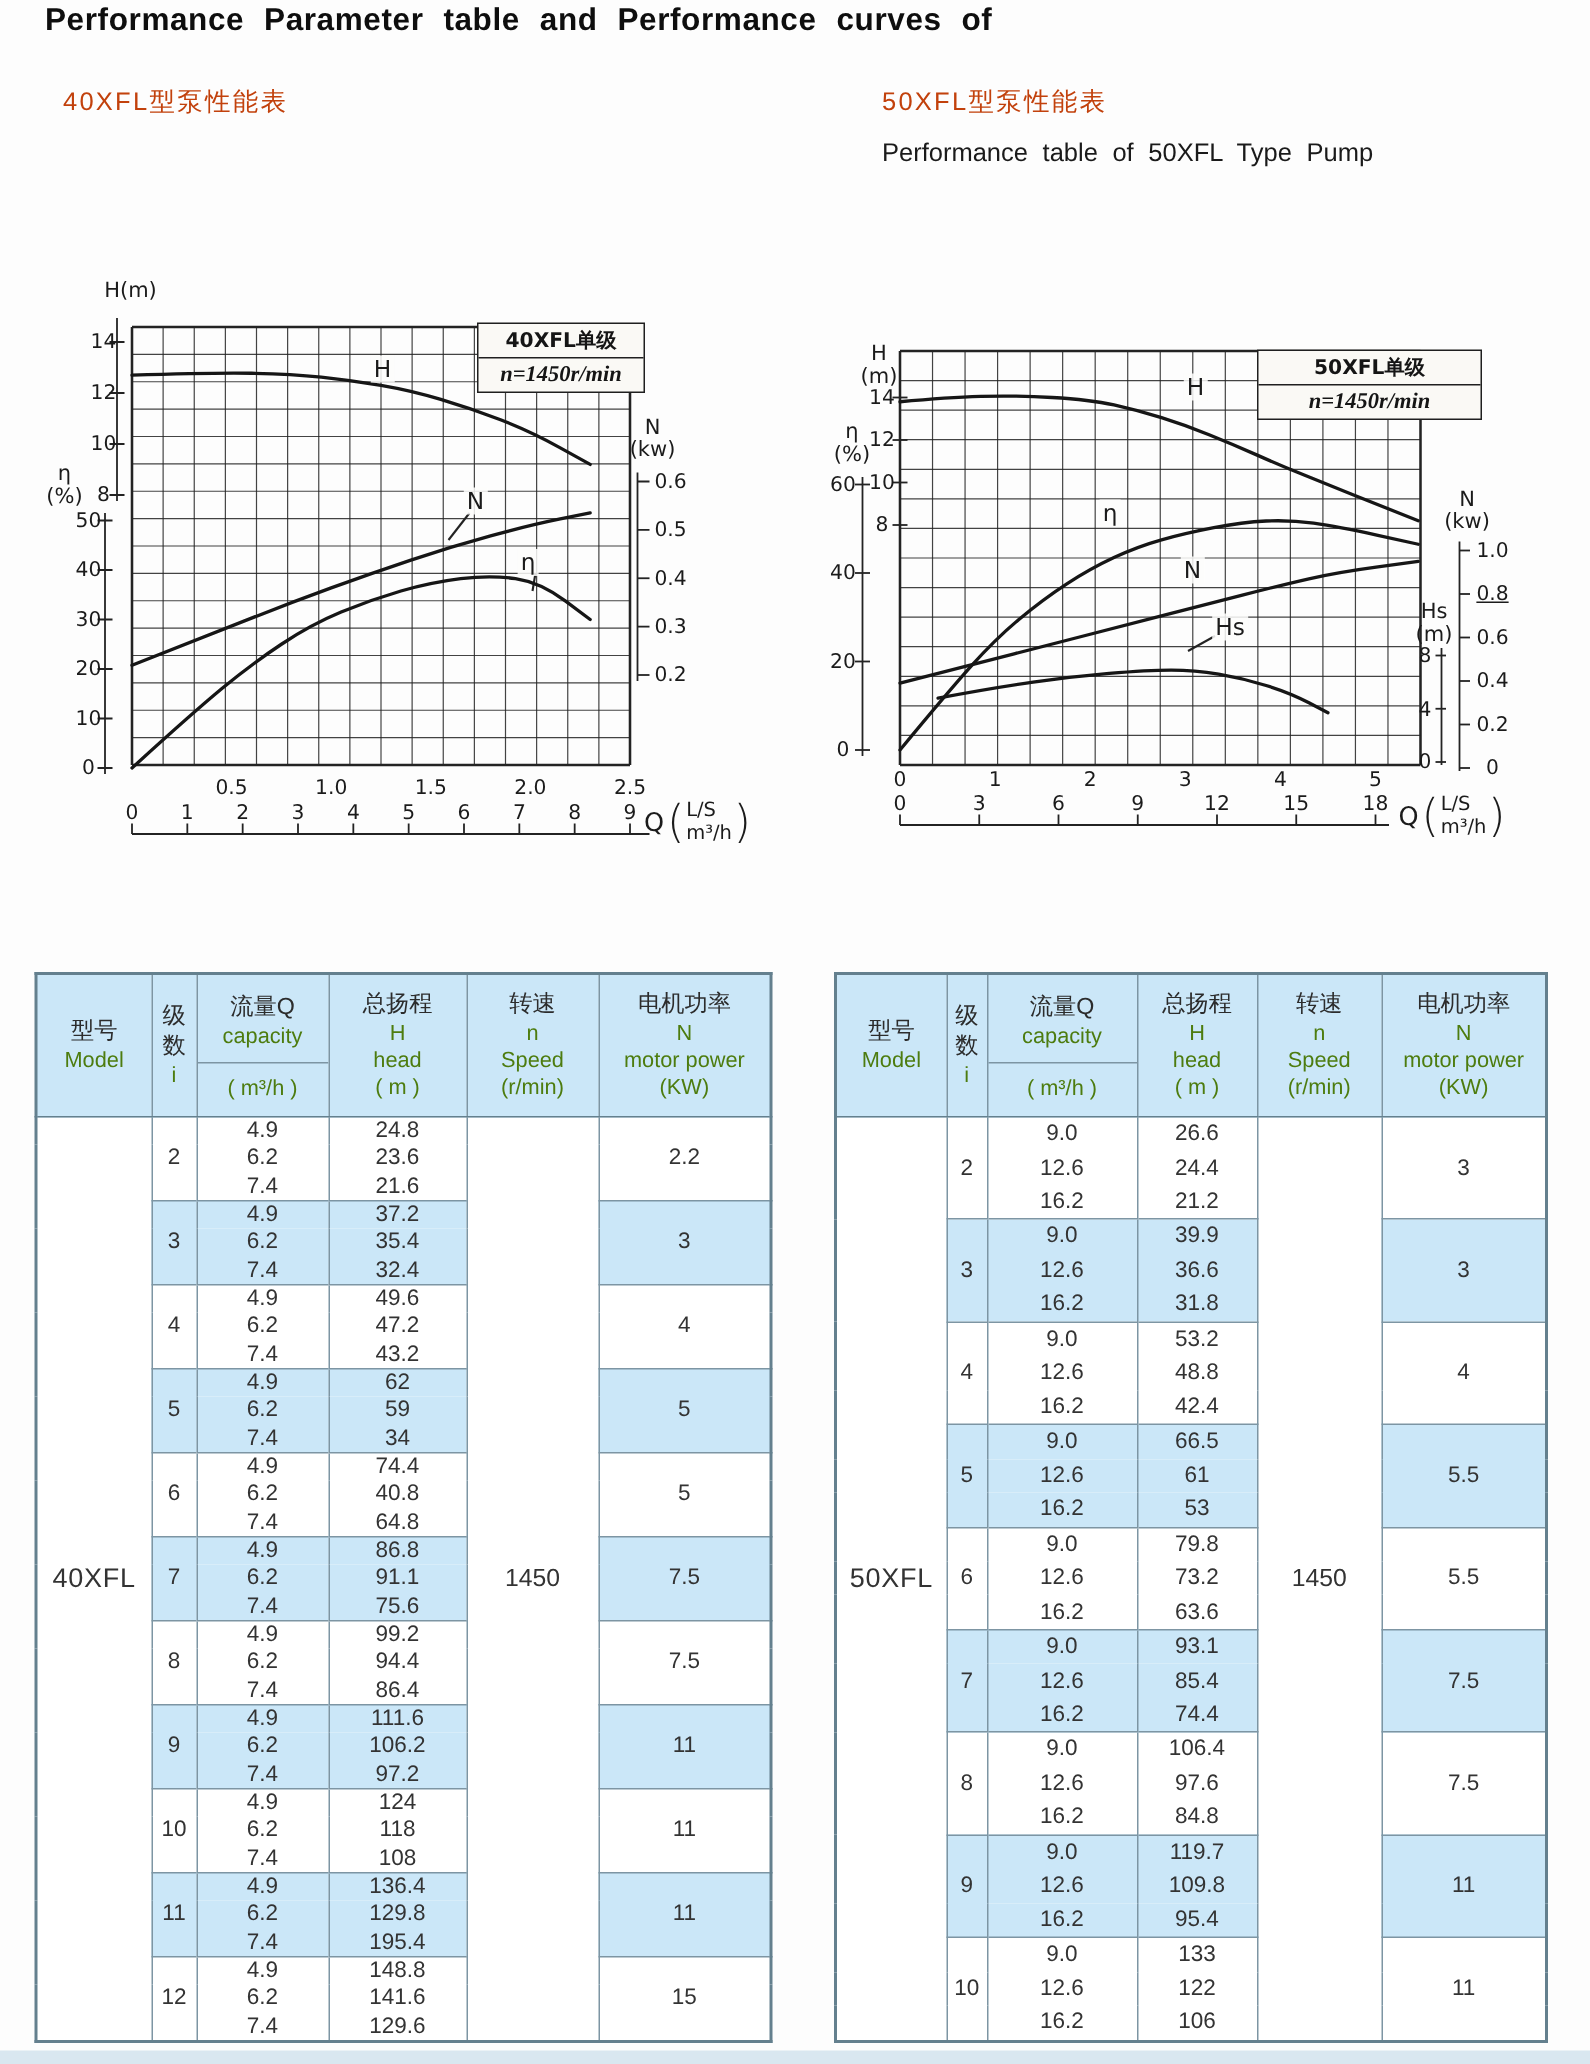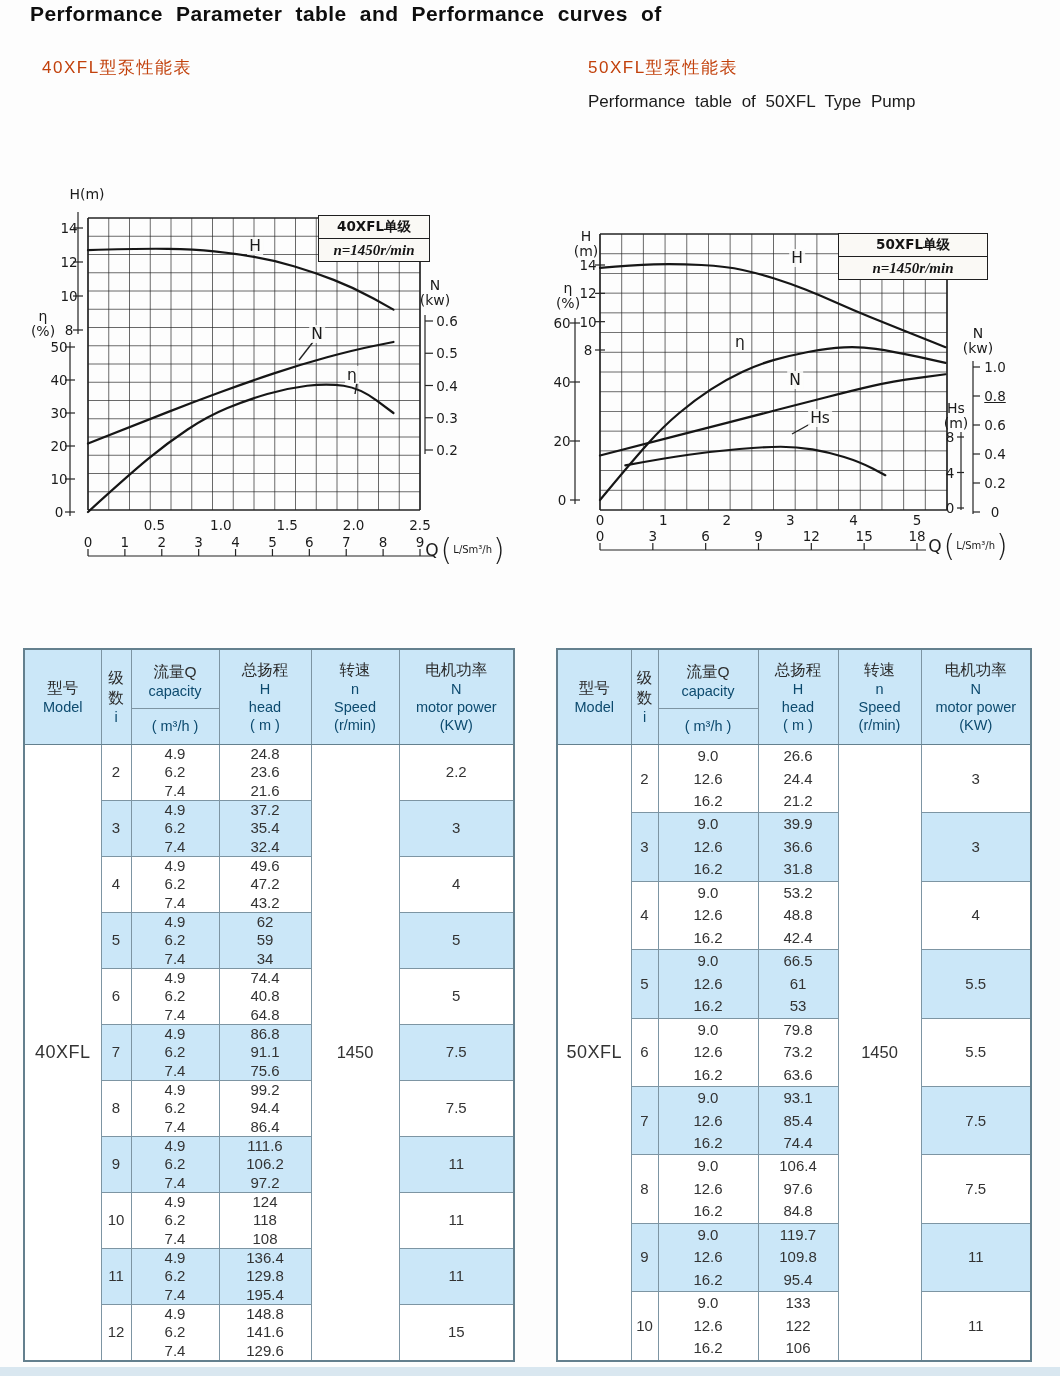--- a/index.html
+++ b/index.html
@@ -18,34 +18,34 @@
   .tick{font-size:13.5px;}
   .slabel{font-size:15.5px;background:rgba(253,253,251,.85);padding:0 2px;}
   .anno{position:absolute;border:1.6px solid #1f1f1f;background:#faf9f5;text-align:center;
         font-family:"DejaVu Sans",sans-serif;color:#151515;}
   .anno .a1{font-size:13.5px;font-weight:bold;border-bottom:1.4px solid #1f1f1f;padding:2px 3px 2px;}
   .anno .a2{font-size:15px;font-weight:bold;font-style:italic;padding:3px 2px 2px;font-family:Liberation Serif, serif;}
   .qwrap{position:absolute;transform:translate(-50%,-50%);display:flex;align-items:center;
         color:#1b1b1b;font-family:"DejaVu Sans",sans-serif;}
   .qwrap .q{font-size:17px;margin-right:2px;}
   .qwrap .par{font-size:30px;font-weight:100;line-height:.9;}
-  .qstack{display:flex;flex-direction:row;align-items:flex-start;line-height:1.15;
-        font-size:10px;margin:0 1px;}
+  .qstack{display:flex;flex-direction:column;align-items:flex-start;line-height:1.15;
+        font-size:13px;margin:0 1px;}
   table.ptable{position:absolute;border-collapse:collapse;table-layout:fixed;background:#fff;
         border:2px solid #64808e;}
   .ptable td{border-left:1px solid #7d95a3;border-right:1px solid #7d95a3;text-align:center;
         vertical-align:middle;padding:0;color:#333;}
   .ptable thead td{background:#cbe7f8;border-bottom:1.6px solid #64808e;height:94px;}
   .ptable tr.gstart td{border-top:1px solid #7d95a3;}
   .ptable tr.stripe{background:#cbe7f8;}
   .ptable tbody td{font-size:15px;line-height:1.22;}
   .ptable td.model-cell{font-size:18px;letter-spacing:.5px;background:transparent;}
   .ptable td.speed-cell{font-size:16.5px;background:transparent;}
   .hcell .cn{font-size:15.5px;line-height:1.3;color:#2c2c2c;}
-  .hcell .en{font-size:14.5px;line-height:1.25;color:#0c4a6e;}
+  .hcell .en{font-size:14.5px;line-height:1.25;color:#4d7c0f;}
   .qtop{border-bottom:1px solid #7d95a3;padding:5px 0 7px;}
   .qbot{padding:8px 0 2px;}
   .bottom-strip{position:absolute;left:0;top:1367px;width:1060px;height:9px;background:#d9e7f0;}
 </style>
 </head>
 <body>
 
 <div class="page">
 
   <h1 class="page-title">Performance Parameter table and Performance curves of</h1>

